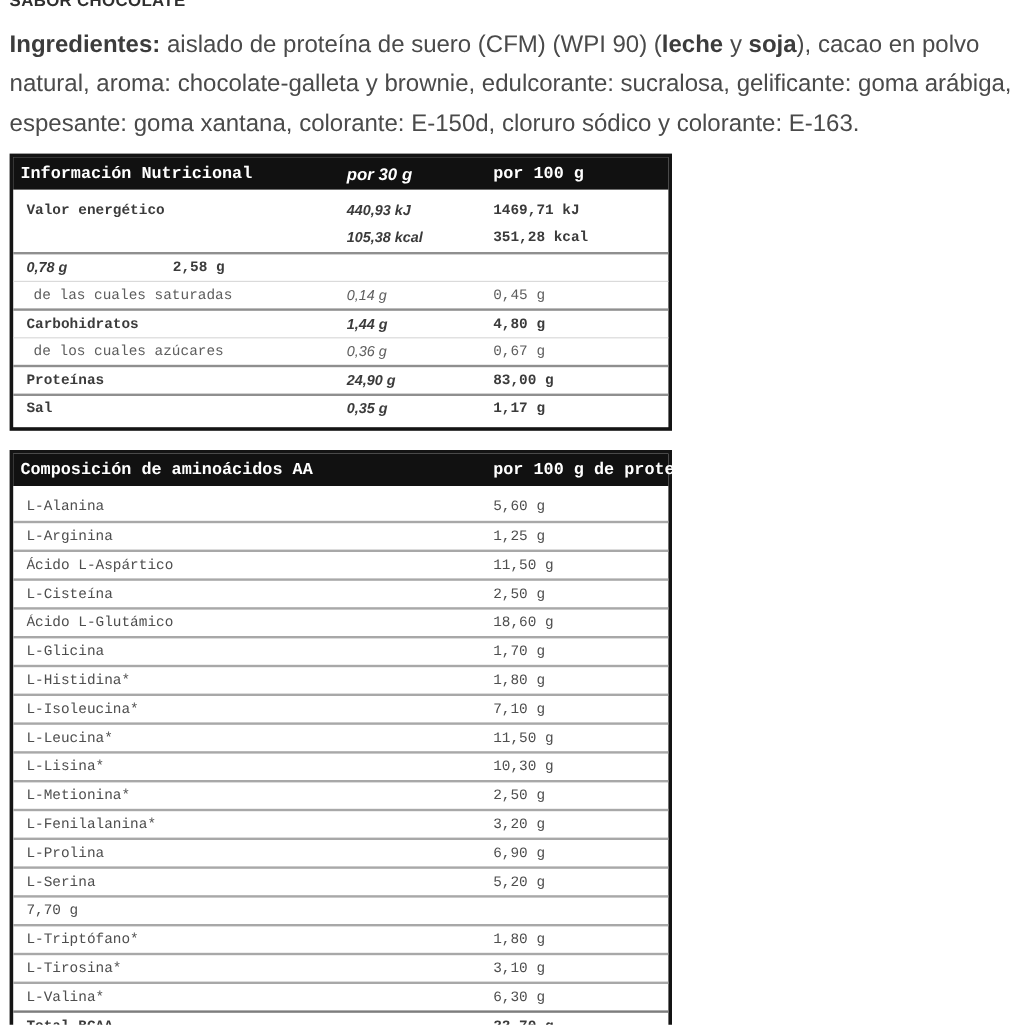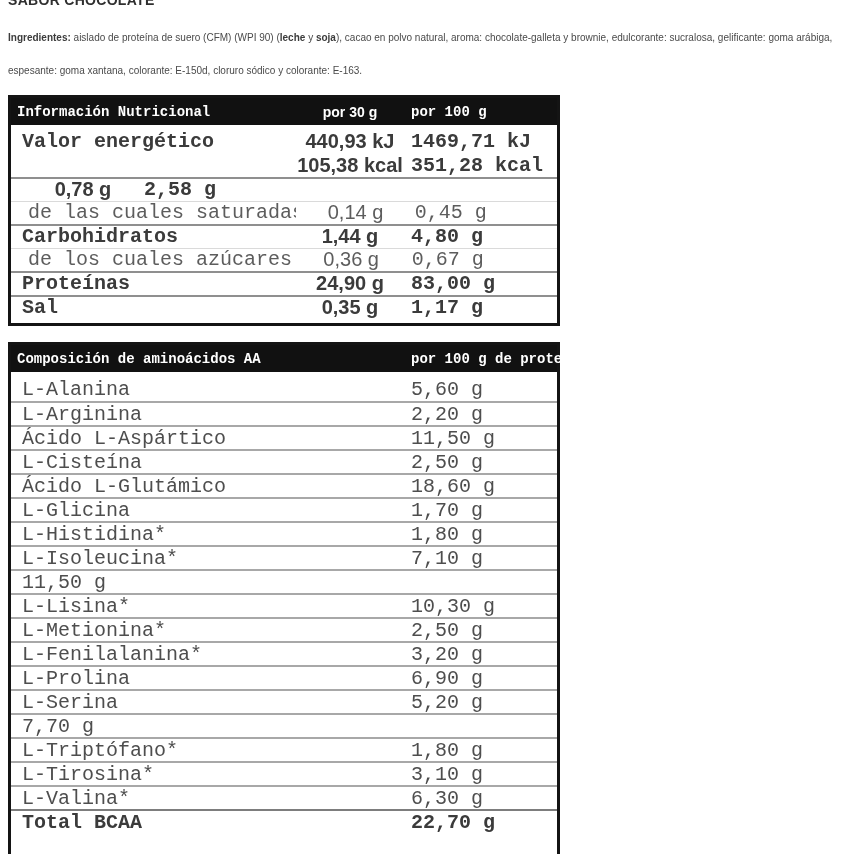--- a/index.html
+++ b/index.html
@@ -21,21 +21,21 @@
     font-size: 14px;
     line-height: 14px;
     font-weight: bold;
     letter-spacing: 0.3px;
     color: #2f2f2f;
   }
 
   
   .ingredients {
     margin: 14px 2px 0 8px;
-    font-size: 10px;
+    font-size: 20px;
     line-height: 33px;
     color: #4a4a4a;
   }
   .ingredients b {
     color: #3c3c3c;
   }
 
   
   .label-table {
     width: 552px;
@@ -49,36 +49,36 @@
     align-items: center;
     height: 27px;
     background: #111111;
     color: #ffffff;
     font-size: 14px;
     font-weight: bold;
     padding: 0 12px 0 6px;
     box-sizing: border-box;
   }
   .c1 { flex: 1 1 auto; white-space: nowrap; overflow: hidden; font-family: Liberation Mono, monospace; }
-  .c2 { width: 122px; text-align: center; white-space: nowrap; }
+  .c2 { width: 122px; text-align: left; white-space: nowrap; font-style: italic; }
   .c3 { width: 134px; text-align: left; white-space: nowrap; font-family: Liberation Mono, monospace; }
 
   #nutrition-table { margin-top: 8px; }
   #amino-table { margin-top: 16px; min-height: 560px; }
 
   .t-body-1 { padding: 5px 0 5px 0; }
   .t-body-2 { padding-top: 5px; }
 
   .trow {
     display: flex;
     align-items: center;
     height: 23.5px;
     padding: 0 12px 0 11px;
     box-sizing: border-box;
-    font-size: 20px;
+    font-size: 12px;
   }
   .t-body-2 .trow { height: 24px; }
 
   .boldrow { font-weight: bold; color: #3b3b3b; }
   .subrow  { font-weight: normal; color: #5d5d5d; }
   .subrow .c1 { padding-left: 6px; }
   .aminorow { font-weight: normal; color: #4e4e4e; }
 
   .d-strong { border-top: 2px solid #8f8f8f; }
   .d-light  { border-top: 1px solid #dadada; }
@@ -146,21 +146,21 @@
     <span class="c1">Composición de aminoácidos AA</span>
     <span class="c3">por 100 g de proteína</span>
   </div>
   <div class="t-body-2">
       <div class="trow aminorow">
         <span class="c1">L-Alanina</span>
         <span class="c3">5,60 g</span>
       </div>
       <div class="trow aminorow d-mid">
         <span class="c1">L-Arginina</span>
-        <span class="c3">2,20 g</span>
+        <span class="c3">1,25 g</span>
       </div>
       <div class="trow aminorow d-mid">
         <span class="c1">Ácido L-Aspártico</span>
         <span class="c3">11,50 g</span>
       </div>
       <div class="trow aminorow d-mid">
         <span class="c1">L-Cisteína</span>
         <span class="c3">2,50 g</span>
       </div>
       <div class="trow aminorow d-mid">
@@ -173,20 +173,21 @@
       </div>
       <div class="trow aminorow d-mid">
         <span class="c1">L-Histidina*</span>
         <span class="c3">1,80 g</span>
       </div>
       <div class="trow aminorow d-mid">
         <span class="c1">L-Isoleucina*</span>
         <span class="c3">7,10 g</span>
       </div>
       <div class="trow aminorow d-mid">
+        <span class="c1">L-Leucina*</span>
         <span class="c3">11,50 g</span>
       </div>
       <div class="trow aminorow d-mid">
         <span class="c1">L-Lisina*</span>
         <span class="c3">10,30 g</span>
       </div>
       <div class="trow aminorow d-mid">
         <span class="c1">L-Metionina*</span>
         <span class="c3">2,50 g</span>
       </div>

